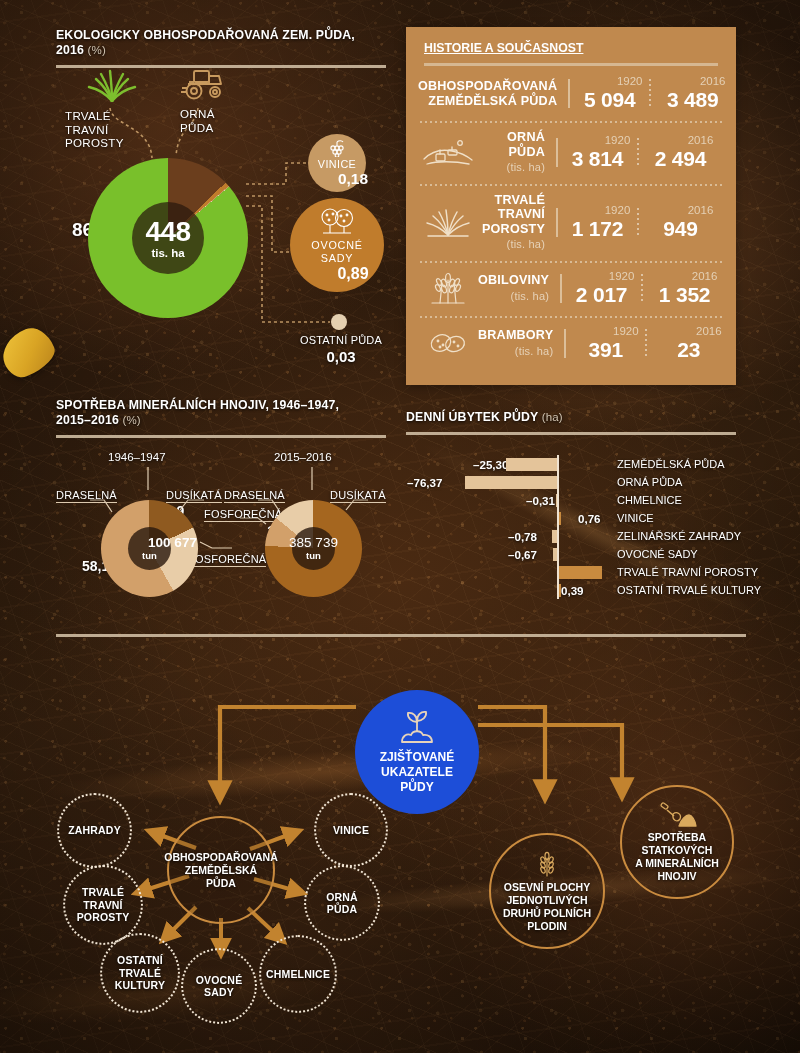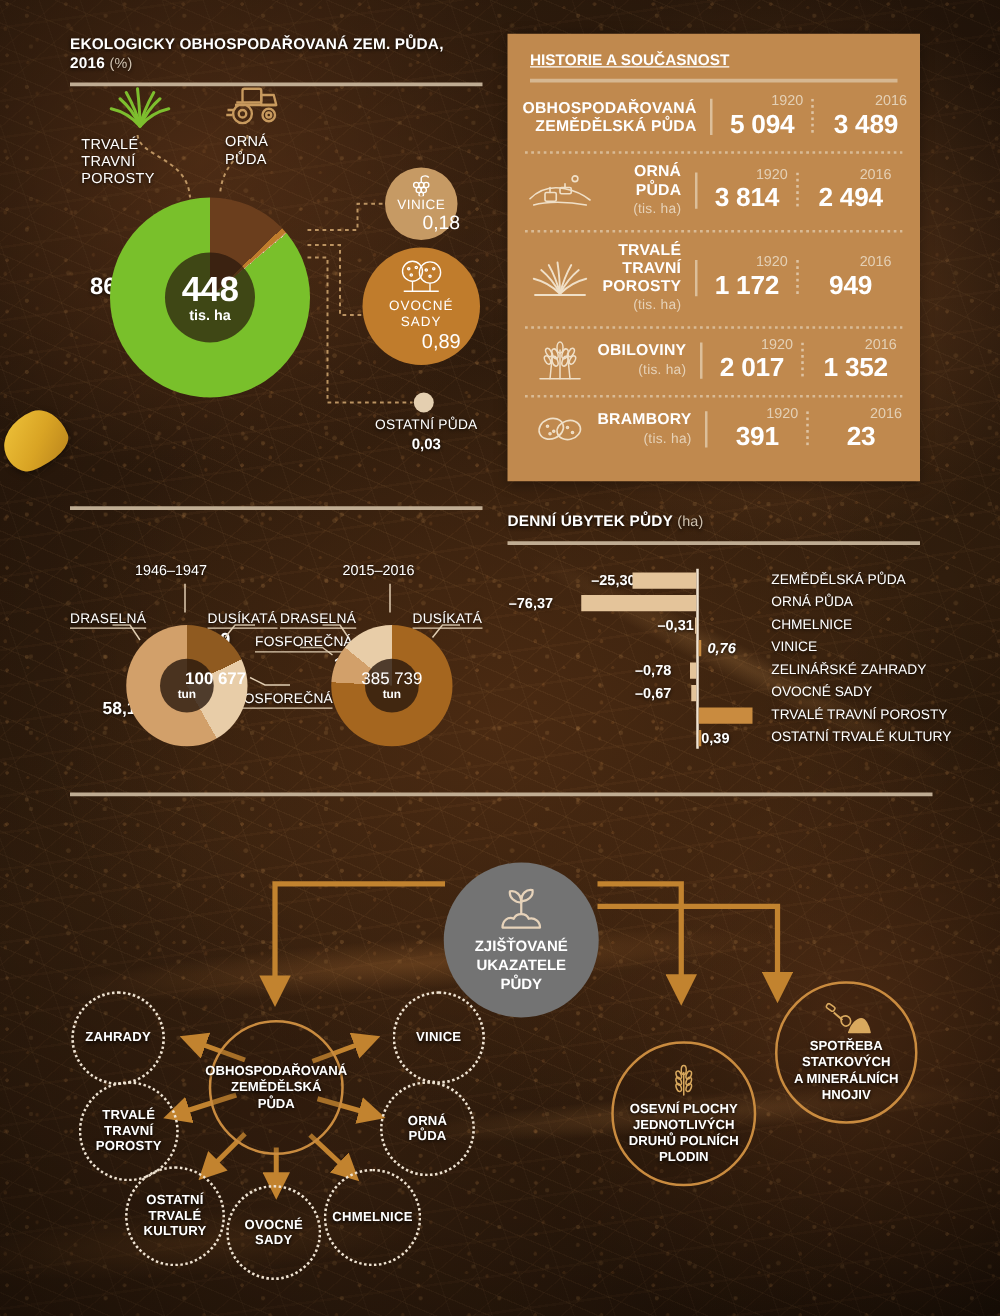--- a/index.html
+++ b/index.html
@@ -99,37 +99,37 @@
 
   
   .donut{position:absolute;border-radius:50%;}
   .donut .hole{position:absolute;border-radius:50%;background:rgba(40,24,12,.72);
                display:flex;flex-direction:column;align-items:center;justify-content:center;}
   .dlabel{position:absolute;color:#fff;font-weight:bold;text-shadow:0 1px 3px rgba(0,0,0,.8);}
 
   
   .badge{position:absolute;border-radius:50%;display:flex;flex-direction:column;
          align-items:center;justify-content:center;color:#fff;text-align:center;}
-  .badge .bn{font-weight:normal;margin-left:32px;}
+  .badge .bn{font-weight:bold;margin-left:32px;}
 
   
   .bar{position:absolute;height:13px;}
   .bval{position:absolute;color:#fff;font-weight:bold;font-size:11.6px;
         text-shadow:0 1px 3px rgba(0,0,0,.85);white-space:nowrap;}
   .bcat{position:absolute;color:#fff;font-size:11px;white-space:nowrap;
         text-shadow:0 1px 3px rgba(0,0,0,.85);}
 
   
   .node{position:absolute;border-radius:50%;display:flex;align-items:center;justify-content:center;
         text-align:center;color:#fff;font-weight:bold;box-sizing:border-box;}
   .node.dotted{border:2px dotted #efe3d2;font-size:10.5px;line-height:12.5px;letter-spacing:.2px;
                text-shadow:0 1px 3px rgba(0,0,0,.9);}
   .node.solid{border:2.5px solid #c98b3f;font-size:10.5px;line-height:13px;
               text-shadow:0 1px 3px rgba(0,0,0,.9);}
-  .node.filled{background:#737373;font-size:12px;line-height:15px;}
+  .node.filled{background:#1d4ed8;font-size:12px;line-height:15px;}
   svg.ov{position:absolute;left:0;top:0;width:800px;height:1053px;overflow:visible;}
 </style>
 </head>
 <body>
 
 <div id="bg">
   <div class="layer soil-base"></div>
   <div class="layer soil-speck"></div>
   <div class="layer soil-twigs"></div>
   <div class="soil-root-a"></div>
@@ -239,21 +239,21 @@
     </g>
   </svg>
   <div style="font-size:10.8px;line-height:12.5px;letter-spacing:.8px;">OVOCNÉ</div>
   <div style="font-size:10.8px;line-height:12.5px;letter-spacing:.8px;">SADY</div>
   <div class="bn" style="font-size:16px;line-height:19px;">0,89</div>
 </div>
 
 <div class="badge" style="left:331px;top:314px;width:16px;height:16px;background:#e4cfb0;z-index:3;"></div>
 <div class="sec" style="left:276px;top:334px;width:130px;text-align:center;">
   <div style="color:#fff;font-size:11px;letter-spacing:.2px;text-shadow:0 1px 3px rgba(0,0,0,.85);">OSTATNÍ PŮDA</div>
-  <div style="color:#fff;font-weight:bold;font-size:12px;margin-top:2px;text-shadow:0 1px 3px rgba(0,0,0,.85);">0,03</div>
+  <div style="color:#fff;font-weight:bold;font-size:15px;margin-top:2px;text-shadow:0 1px 3px rgba(0,0,0,.85);">0,03</div>
 </div>
 
 <div id="panel">
   <div class="ptitle">HISTORIE A SOUČASNOST</div>
   <div class="prule"></div>
 
   <div class="hrow">
     <div class="hlabel">
       <span>OBHOSPODAŘOVANÁ</span><br>
       <span>ZEMĚDĚLSKÁ PŮDA</span>
@@ -382,20 +382,25 @@
       <div class="hnum">391</div>
     </div>
     <div class="hval second">
       <div class="hyear">2016</div>
       <div class="hnum">23</div>
     </div>
   </div>
 </div>
 
 <div class="sec" style="left:56px;top:398px;width:330px;">
+  <div class="sec-title">
+    <span>SPOTŘEBA MINERÁLNÍCH HNOJIV, 1946–1947,</span><br>
+    <span>2015–2016</span>
+    <span class="unit">(%)</span>
+  </div>
   <div class="rule"></div>
 </div>
 
 <div class="sec" style="left:108px;top:451px;color:#fff;font-size:11.5px;text-shadow:0 1px 3px rgba(0,0,0,.85);">1946–1947</div>
 <svg class="ov" style="z-index:2;">
   <path d="M148,467 L148,490" stroke="#e0cdb2" stroke-width="1.2" fill="none"></path>
   <path d="M90,500 L104,500 L112,512" stroke="#e0cdb2" stroke-width="1.2" fill="none"></path>
   <path d="M204,500 L188,500 L180,510" stroke="#e0cdb2" stroke-width="1.2" fill="none"></path>
   <path d="M232,548 L212,548 L200,542" stroke="#e0cdb2" stroke-width="1.2" fill="none"></path>
   <path d="M312,467 L312,490" stroke="#e0cdb2" stroke-width="1.2" fill="none"></path>
@@ -457,21 +462,21 @@
 
 <div class="bar" style="left:465px;top:476px;width:92px;background:#e4c49a;z-index:3;"></div>
 <div class="bval" style="left:407px;top:476px;">–76,37</div>
 <div class="bcat" style="left:617px;top:476px;">ORNÁ PŮDA</div>
 
 <div class="bar" style="left:556px;top:494px;width:1px;background:#e4c49a;z-index:3;"></div>
 <div class="bval" style="left:526px;top:494px;">–0,31</div>
 <div class="bcat" style="left:617px;top:494px;">CHMELNICE</div>
 
 <div class="bar" style="left:559px;top:512px;width:2px;background:#c98b3f;z-index:3;"></div>
-<div class="bval" style="left:566px;top:512px;font-style:italic;">0,76</div>
+<div class="bval" style="left:578px;top:512px;">0,76</div>
 <div class="bcat" style="left:617px;top:512px;">VINICE</div>
 
 <div class="bar" style="left:552px;top:530px;width:5px;background:#e4c49a;z-index:3;"></div>
 <div class="bval" style="left:508px;top:530px;">–0,78</div>
 <div class="bcat" style="left:617px;top:530px;">ZELINÁŘSKÉ ZAHRADY</div>
 
 <div class="bar" style="left:553px;top:548px;width:4px;background:#e4c49a;z-index:3;"></div>
 <div class="bval" style="left:508px;top:548px;">–0,67</div>
 <div class="bcat" style="left:617px;top:548px;">OVOCNÉ SADY</div>
 

